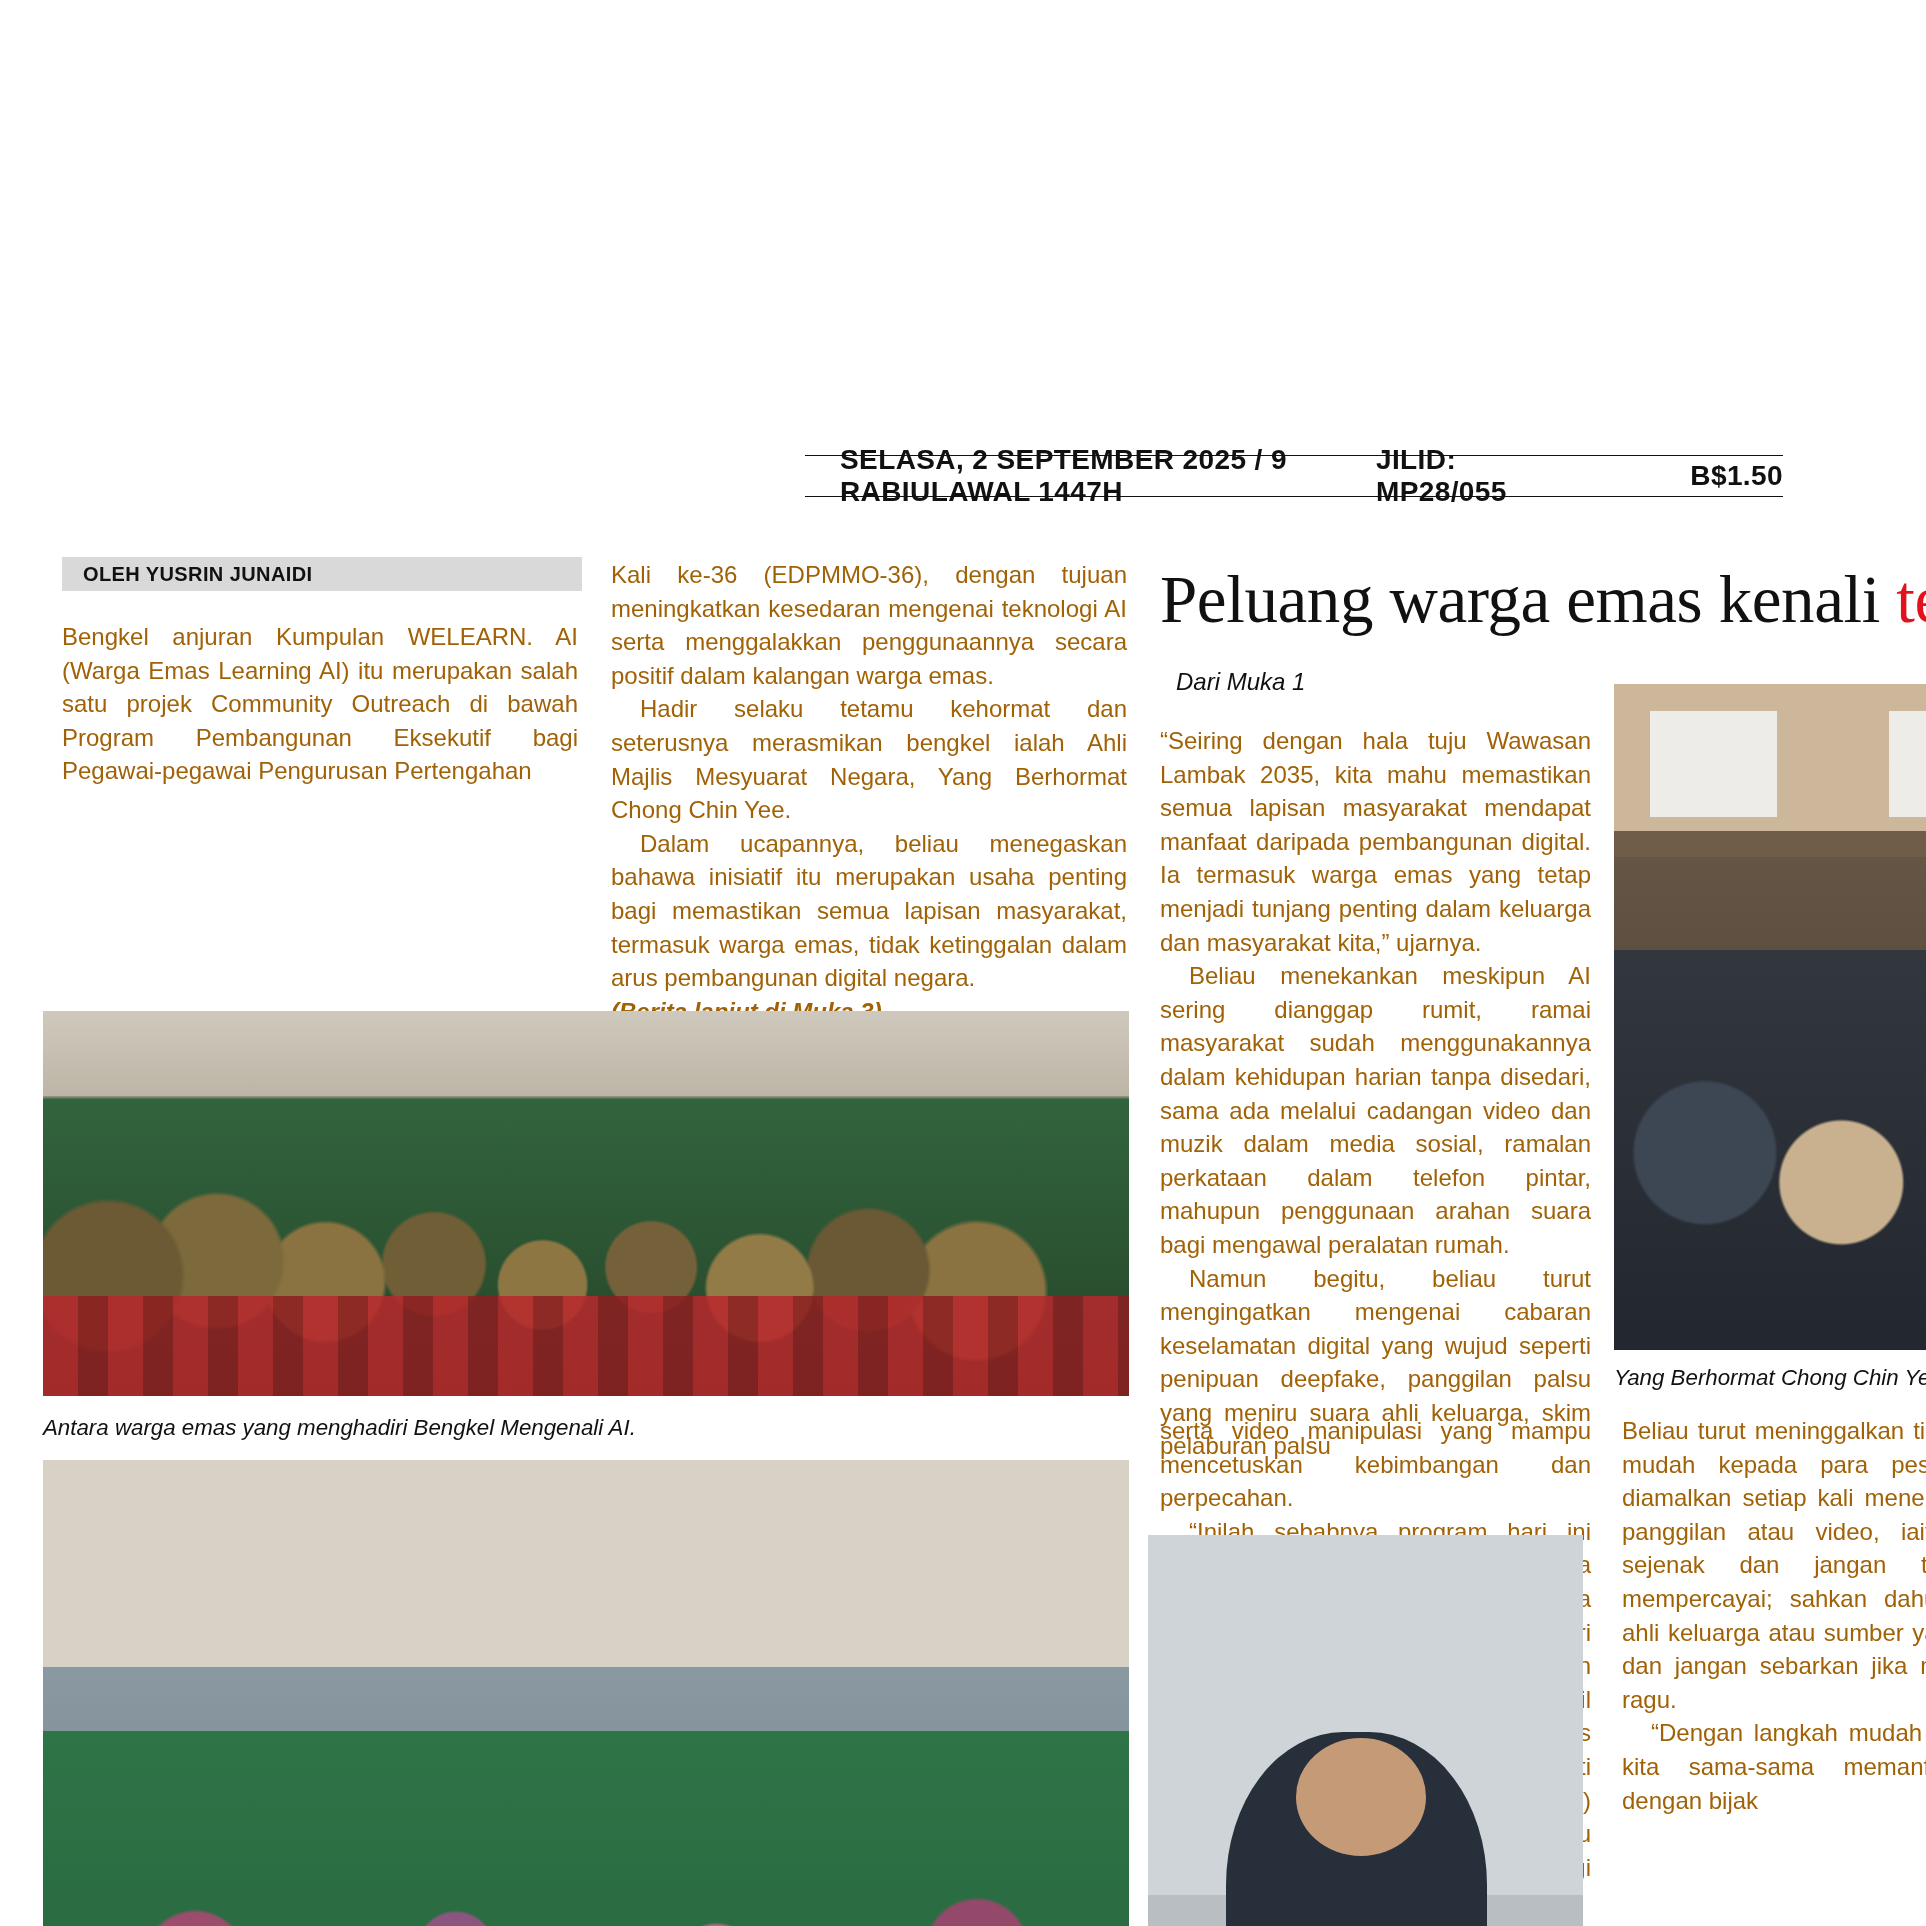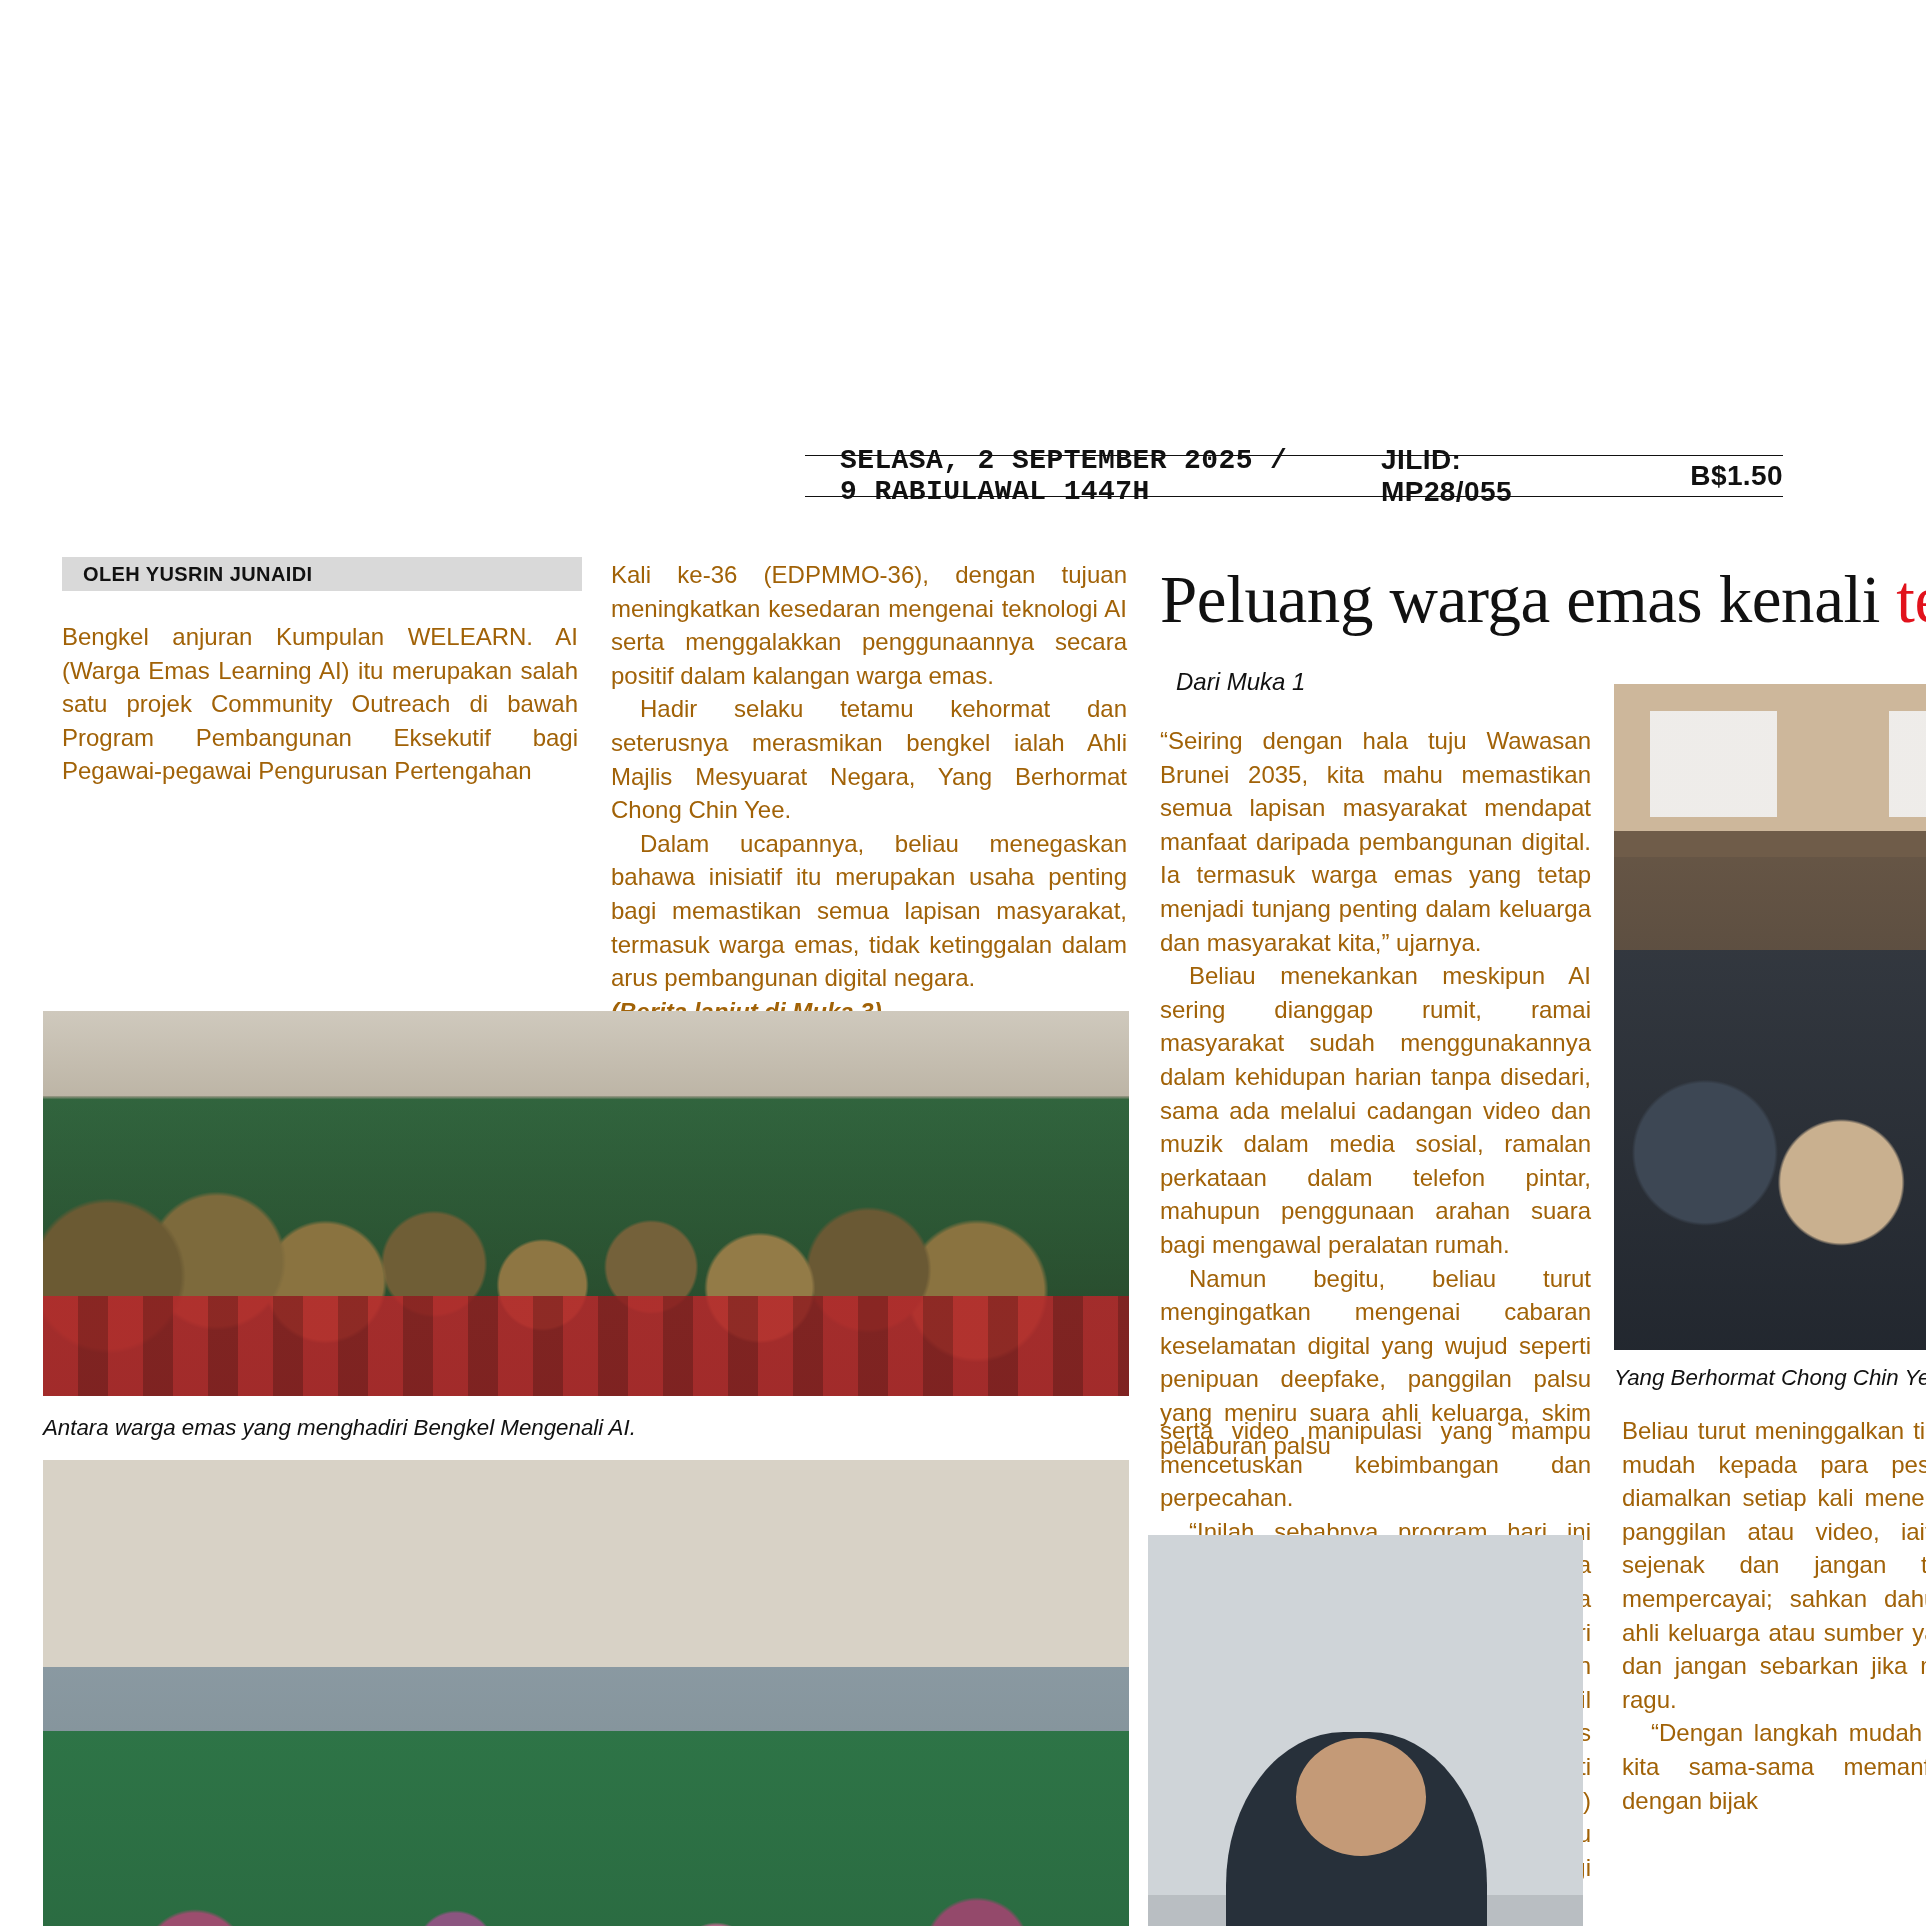--- a/index.html
+++ b/index.html
@@ -59,21 +59,21 @@
     height: 42px;
     border-top: 1.9px solid #111;
     border-bottom: 1.9px solid #111;
     display: flex;
     align-items: center;
     font-size: 28px;
     font-weight: bold;
     letter-spacing: 0.4px;
     color: #111;
   }
-  .mast-bar .d { padding-left: 35px; font-family: Liberation Mono, monospace; }
+  .mast-bar .d { padding-left: 35px; }
   .mast-bar .j { margin-left: 60px; }
   .mast-bar .p { margin-left: 173px; }
 
   
   .byline-bar {
     position: absolute;
     left: 62px;
     top: 557px;
     width: 520px;
     height: 34px;
@@ -253,21 +253,21 @@
     <p style="font-weight:bold;font-style:italic;text-indent:0;">(Berita lanjut di Muka 3)</p>
   </div>
 
   <div class="headline">
     <span>Peluang warga emas kenali </span><span class="red">teknologi AI</span>
   </div>
 
   <div class="dari">Dari Muka 1</div>
 
   <div class="col" id="col3">
-    <p>“Seiring dengan hala tuju Wawasan Brunei 2035, kita mahu memastikan semua lapisan masyarakat mendapat manfaat daripada pembangunan digital. Ia termasuk warga emas yang tetap menjadi tunjang penting dalam keluarga dan masyarakat kita,” ujarnya.</p>
+    <p>“Seiring dengan hala tuju Wawasan Lambak 2035, kita mahu memastikan semua lapisan masyarakat mendapat manfaat daripada pembangunan digital. Ia termasuk warga emas yang tetap menjadi tunjang penting dalam keluarga dan masyarakat kita,” ujarnya.</p>
     <p>Beliau menekankan meskipun AI sering dianggap rumit, ramai masyarakat sudah menggunakannya dalam kehidupan harian tanpa disedari, sama ada melalui cadangan video dan muzik dalam media sosial, ramalan perkataan dalam telefon pintar, mahupun penggunaan arahan suara bagi mengawal peralatan rumah.</p>
     <p>Namun begitu, beliau turut mengingatkan mengenai cabaran keselamatan digital yang wujud seperti penipuan deepfake, panggilan palsu yang meniru suara ahli keluarga, skim pelaburan palsu</p>
   </div>
 
   <div class="col" id="col3b">
     <p>serta video manipulasi yang mampu mencetuskan kebimbangan dan perpecahan.</p>
     <p>“Inilah sebabnya program hari ini amat penting, bukan hanya memperkenalkan manfaat AI, tetapi juga mengongsikan ilmu dan memberi keyakinan untuk berhadapan dengan cabaran digital,” tambah beliau sambil merakamkan penghargaan atas kehadiran sukarelawan belia Universiti Islam Sultan Sharif Ali (UNISSA) sebagai AI buddies untuk membantu warga emas memahami teknologi dengan lebih mudah.</p>
   </div>
 
   <div class="col" id="col4">

